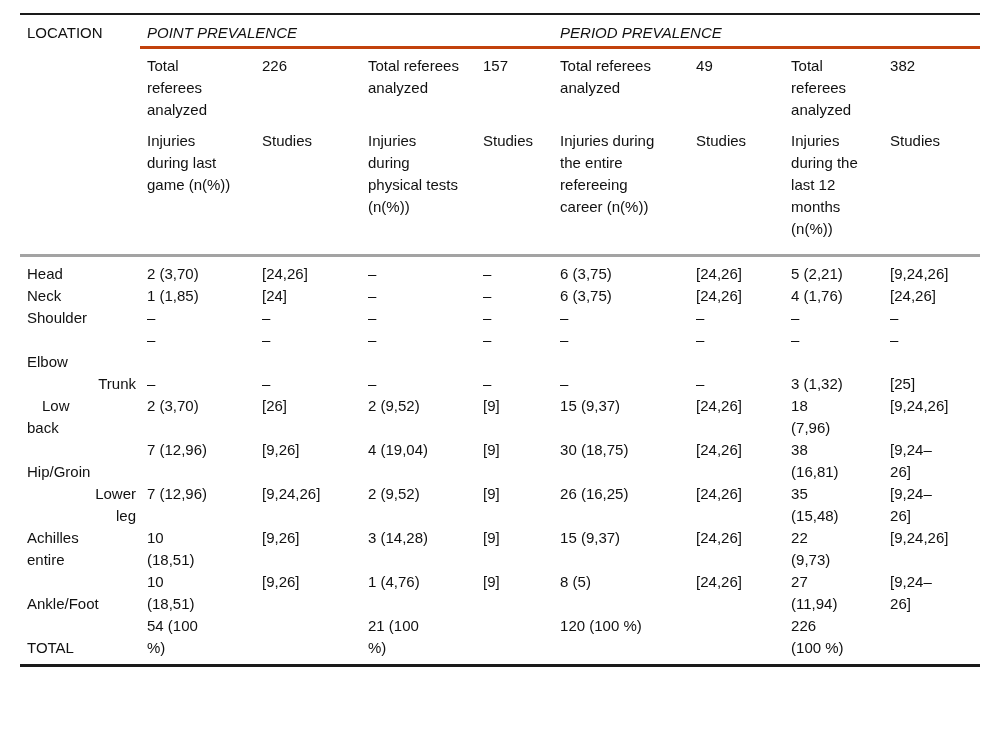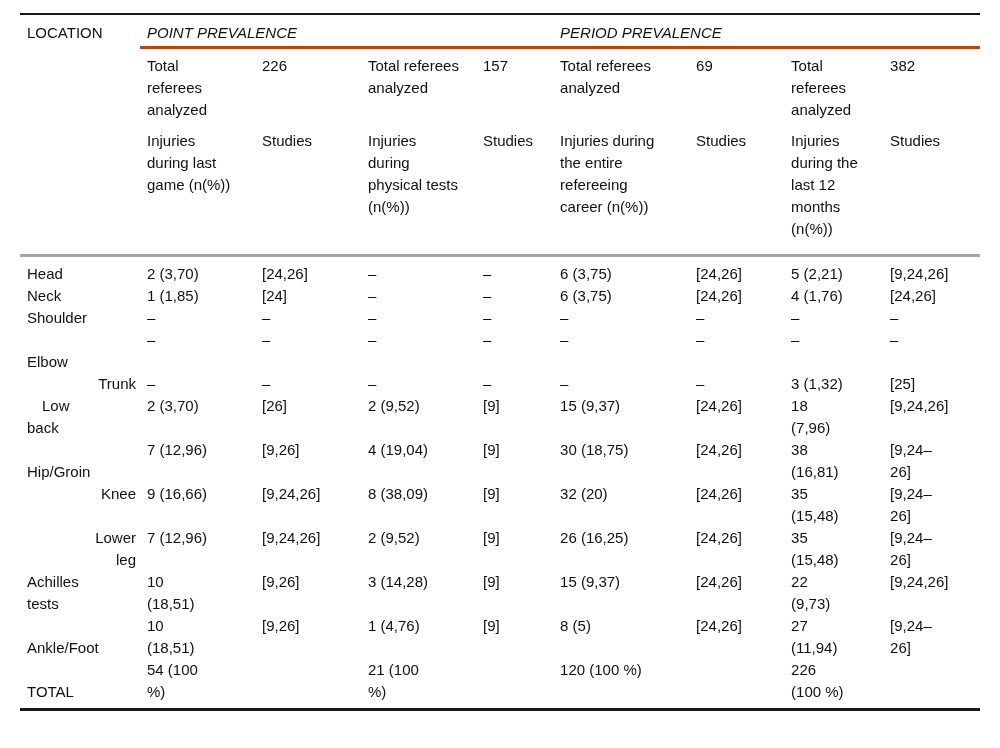--- a/index.html
+++ b/index.html
@@ -104,21 +104,21 @@
         <th></th>
         <th>Total
 referees
 analyzed</th>
         <th>226</th>
         <th>Total referees
 analyzed</th>
         <th>157</th>
         <th>Total referees
 analyzed</th>
-        <th>69</th>
+        <th>49</th>
         <th>Total
 referees
 analyzed</th>
         <th>382</th>
       </tr>
       <tr class="rowC">
         <th></th>
         <th>Injuries
 during last
 game (n(%))</th>
@@ -219,49 +219,36 @@
         <td>4 (19,04)</td>
         <td>[9]</td>
         <td>30 (18,75)</td>
         <td>[24,26]</td>
         <td>38
 (16,81)</td>
         <td>[9,24–
 26]</td>
       </tr>
       <tr>
-        <th class="ind">Knee</th>
-        <td>9 (16,66)</td>
-        <td>[9,24,26]</td>
-        <td>8 (38,09)</td>
-        <td>[9]</td>
-        <td>32 (20)</td>
+        <th class="ind">Lower
+leg</th>
+        <td>7 (12,96)</td>
+        <td>[9,24,26]</td>
+        <td>2 (9,52)</td>
+        <td>[9]</td>
+        <td>26 (16,25)</td>
         <td>[24,26]</td>
         <td>35
 (15,48)</td>
         <td>[9,24–
 26]</td>
       </tr>
       <tr>
-        <th class="ind">Lower
-leg</th>
-        <td>7 (12,96)</td>
-        <td>[9,24,26]</td>
-        <td>2 (9,52)</td>
-        <td>[9]</td>
-        <td>26 (16,25)</td>
-        <td>[24,26]</td>
-        <td>35
-(15,48)</td>
-        <td>[9,24–
-26]</td>
-      </tr>
-      <tr>
         <th>Achilles
-tests</th>
+entire</th>
         <td>10
 (18,51)</td>
         <td>[9,26]</td>
         <td>3 (14,28)</td>
         <td>[9]</td>
         <td>15 (9,37)</td>
         <td>[24,26]</td>
         <td>22
 (9,73)</td>
         <td>[9,24,26]</td>

